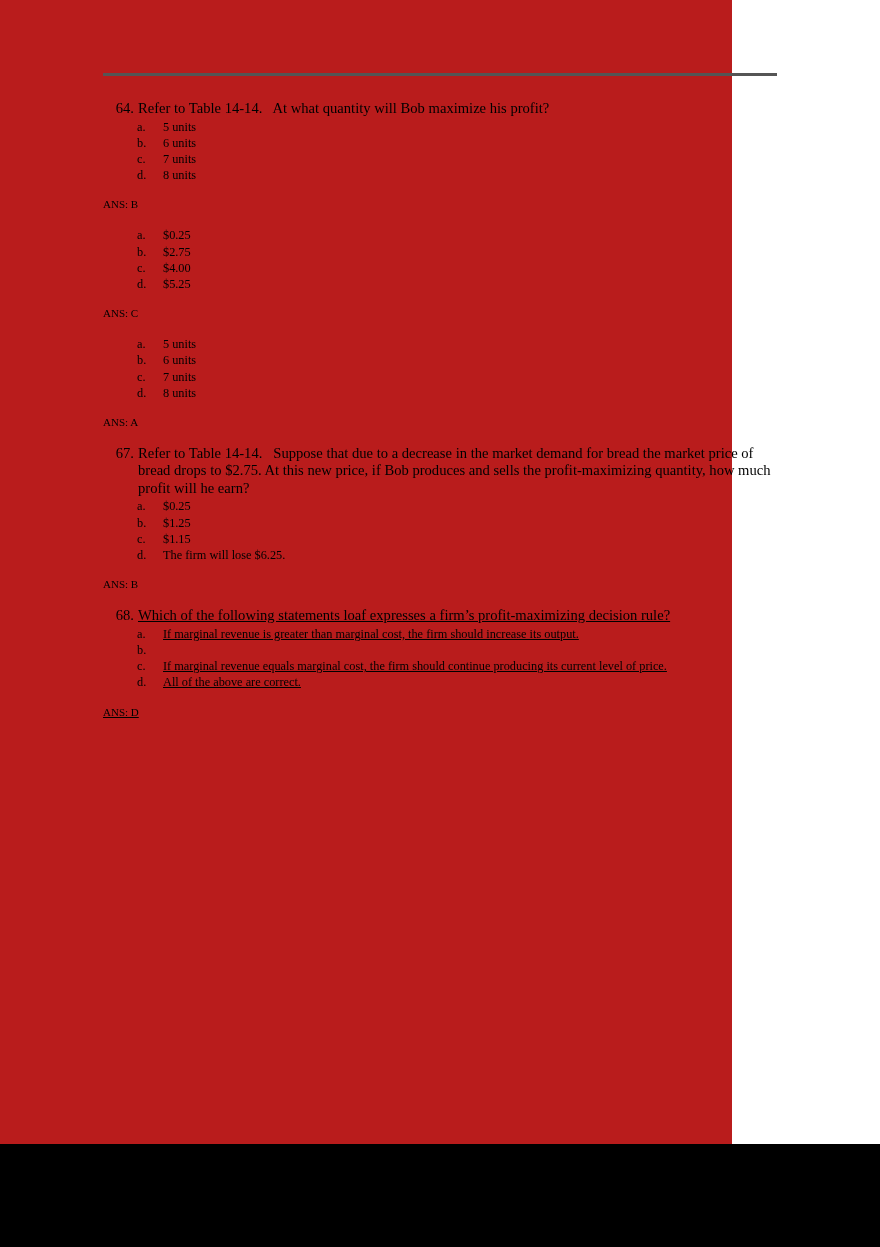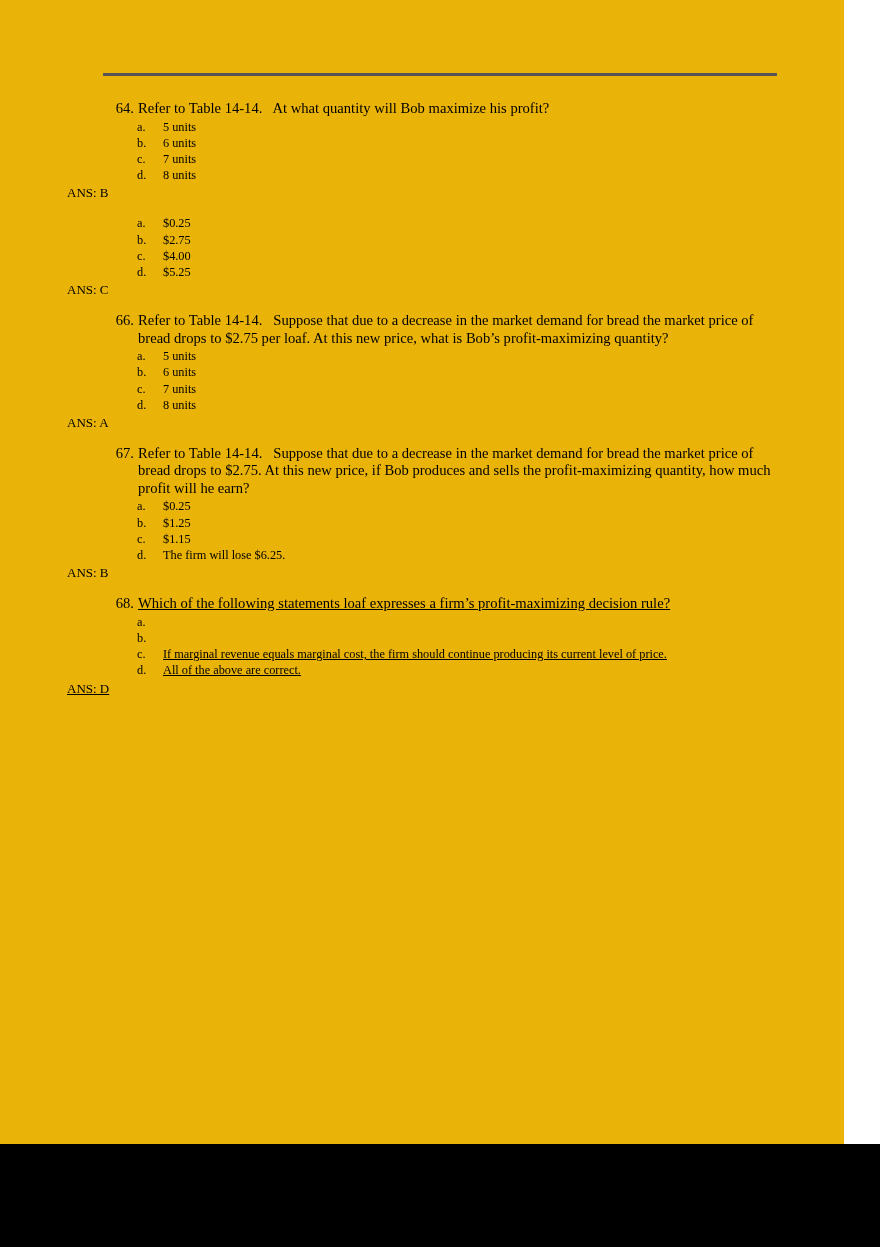--- a/index.html
+++ b/index.html
@@ -12,23 +12,23 @@
     height: 1247px;
     position: relative;
     font-family: "Liberation Serif", "DejaVu Serif", serif;
     color: #000000;
     overflow: hidden;
   }
 
   .page {
     position: absolute;
     top: 0; left: 0;
-    width: 844px;
+    width: 732px;
     height: 1144px;
-    background: #eab308;
+    background: #b91c1c;
   }
 
   
   .top-rule {
     position: absolute;
     left: 103px;
     top: 73px;
     width: 674px;
     height: 3px;
     background: #555555;
@@ -88,23 +88,23 @@
     top: 0;
     width: 20px;
     text-align: left;
     font-size: 12.3px;
     line-height: 16.2px;
   }
 
   
   .ans {
     position: relative;
-    margin-top: 1px;
-    padding-left: 67px;
-    font-size: 13px;
+    margin-top: 13px;
+    padding-left: 103px;
+    font-size: 11px;
     line-height: 17px;
   }
 
   
   .bottom-band {
     position: absolute;
     left: 0;
     top: 1144px;
     width: 880px;
     height: 103px;
@@ -132,21 +132,20 @@
       <div class="qblock">
         <div class="options">
           <div class="opt"><span class="opt-letter">a.</span><span>$0.25</span></div>
           <div class="opt"><span class="opt-letter">b.</span><span>$2.75</span></div>
           <div class="opt"><span class="opt-letter">c.</span><span>$4.00</span></div>
           <div class="opt"><span class="opt-letter">d.</span><span>$5.25</span></div>
         </div>
         <div class="ans">ANS: C</div>
       </div>
       <div class="qblock">
-        <div class="qline"><span class="qnum">66.</span><span class="qprefix">Refer to Table 14-14.</span>&nbsp;&nbsp;<span class="qtext">Suppose that due to a decrease in the market demand for bread the market price of bread drops to $2.75 per loaf.  At this new price, what is Bob’s profit-maximizing quantity?</span></div>
         <div class="options">
           <div class="opt"><span class="opt-letter">a.</span><span>5 units</span></div>
           <div class="opt"><span class="opt-letter">b.</span><span>6 units</span></div>
           <div class="opt"><span class="opt-letter">c.</span><span>7 units</span></div>
           <div class="opt"><span class="opt-letter">d.</span><span>8 units</span></div>
         </div>
         <div class="ans">ANS: A</div>
       </div>
       <div class="qblock">
         <div class="qline"><span class="qnum">67.</span><span class="qprefix">Refer to Table 14-14.</span>&nbsp;&nbsp;<span class="qtext">Suppose that due to a decrease in the market demand for bread the market price of bread drops to $2.75.  At this new price, if Bob produces and sells the profit-maximizing quantity, how much profit will he earn?</span></div>
@@ -154,21 +153,21 @@
           <div class="opt"><span class="opt-letter">a.</span><span>$0.25</span></div>
           <div class="opt"><span class="opt-letter">b.</span><span>$1.25</span></div>
           <div class="opt"><span class="opt-letter">c.</span><span>$1.15</span></div>
           <div class="opt"><span class="opt-letter">d.</span><span>The firm will lose $6.25.</span></div>
         </div>
         <div class="ans">ANS: B</div>
       </div>
       <div class="qblock">
         <div class="qline"><span class="qnum">68.</span><span class="qtext">Which of the following statements loaf expresses a firm’s profit-maximizing decision rule?</span></div>
         <div class="options">
-          <div class="opt"><span class="opt-letter">a.</span></div>
+          <div class="opt"><span class="opt-letter">a.</span><span>If marginal revenue is greater than marginal cost, the firm should increase its output.</span></div>
           <div class="opt"><span class="opt-letter">b.</span></div>
           <div class="opt"><span class="opt-letter">c.</span><span>If marginal revenue equals marginal cost, the firm should continue producing its current level of price.</span></div>
           <div class="opt"><span class="opt-letter">d.</span><span>All of the above are correct.</span></div>
         </div>
         <div class="ans">ANS: D</div>
       </div>
     </div>
 
 </div>
 

